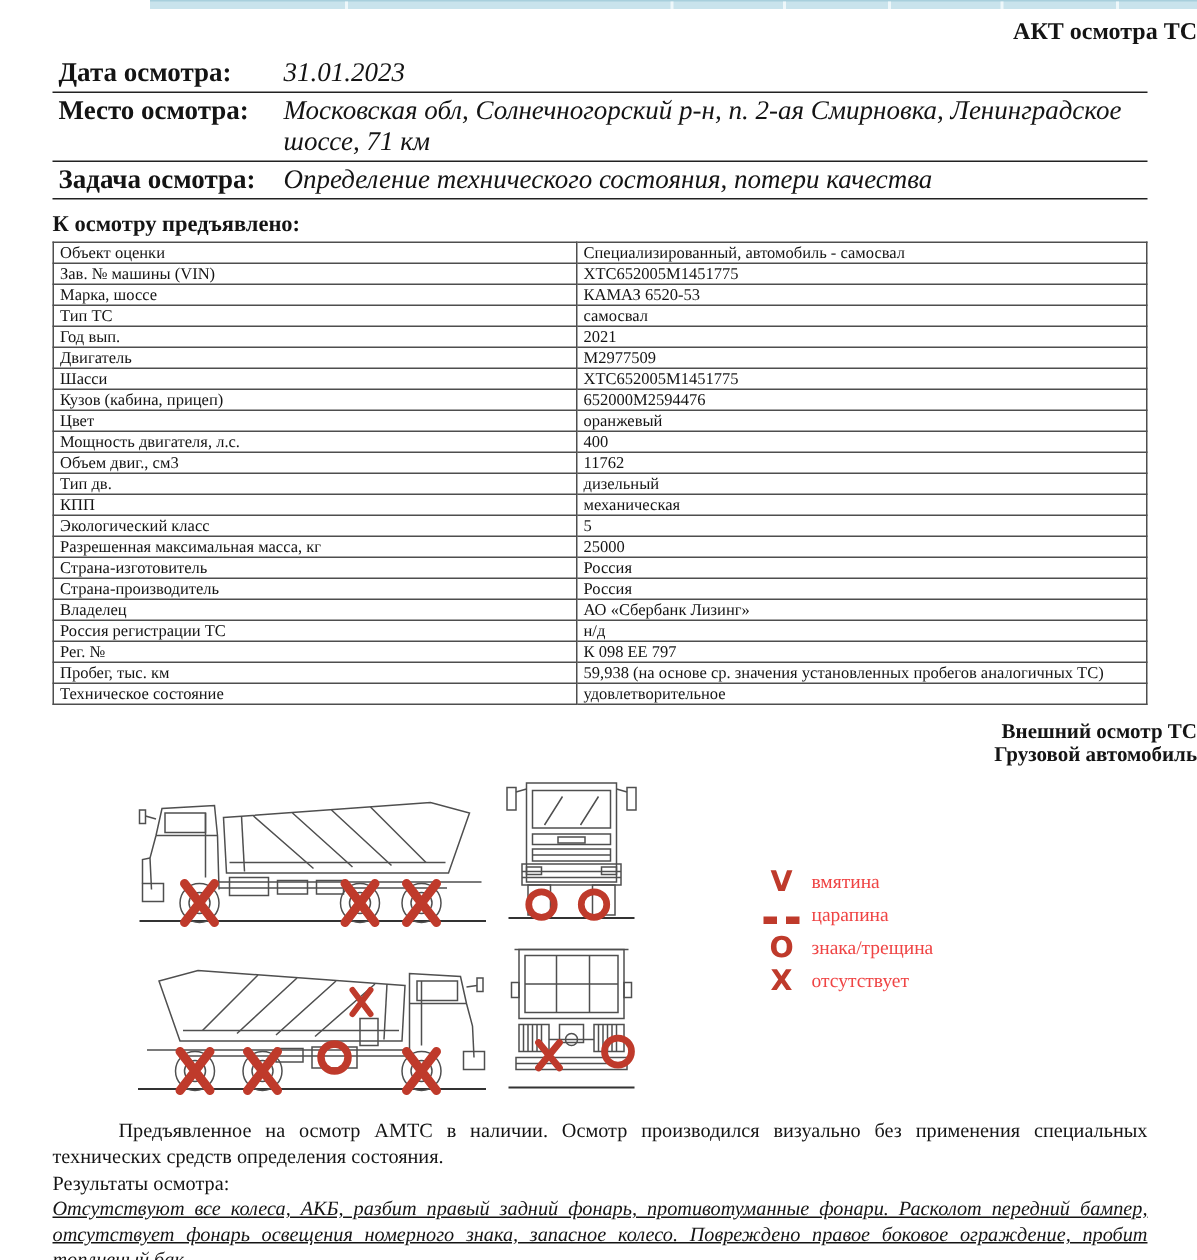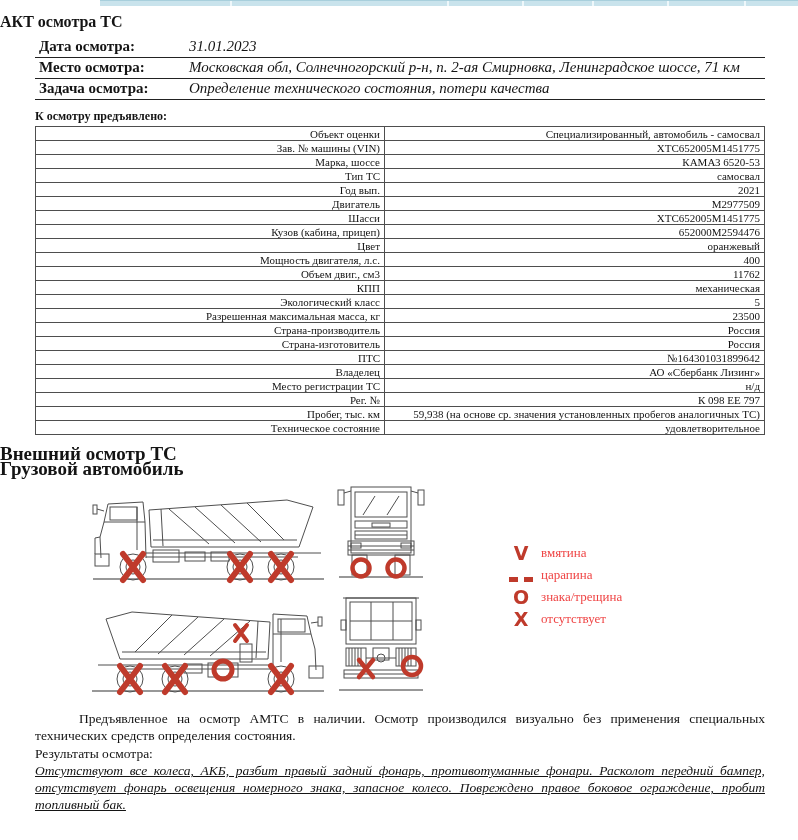--- a/index.html
+++ b/index.html
@@ -5,35 +5,35 @@
   html,body{margin:0;padding:0;}
   body{
     width:798px;height:840px;background:#ffffff;color:#141414;
     font-family:"Liberation Serif",serif;position:relative;overflow:hidden;
   }
   
   .topstrip{position:absolute;top:0;left:100px;right:0;height:5px;
     background:#c9e3ec;border-top:1px solid #a8cfdc;}
   .topstrip .seg-div{position:absolute;top:0;bottom:0;width:2px;background:#eef7fa;}
 
-  .doc-title{text-align:left;font-weight:bold;font-size:16px;margin:13px 0 6px;}
+  .doc-title{text-align:right;font-weight:bold;font-size:16px;margin:13px 0 6px;}
 
   .info-block{margin:4px 33px 0 35px;}
-  .info-row{display:flex;border-bottom:1.5px solid #222;padding:1px 0 2px;font-size:15px;}
+  .info-row{display:flex;border-bottom:1.5px solid #222;padding:1px 0 2px;font-size:18px;}
   .info-label{font-weight:bold;width:150px;padding-left:4px;flex:none;}
   .info-value{font-style:italic;flex:1;}
 
-  .section-heading{margin:9px 35px 2px;font-weight:bold;font-size:12px;}
-
-  table.vt{border-collapse:collapse;margin:0 33px 0 35px;width:730px;table-layout:fixed;text-align:right;}
+  .section-heading{margin:9px 35px 2px;font-weight:bold;font-size:15px;}
+
+  table.vt{border-collapse:collapse;margin:0 33px 0 35px;width:730px;table-layout:fixed;}
   table.vt td{border:1px solid #4e4e4e;font-size:11px;line-height:12px;
     padding:0.5px 4px;white-space:nowrap;overflow:hidden;}
   table.vt td.c1{width:340px;}
 
-  .ext-headings{text-align:left;font-weight:bold;font-size:19px;line-height:15px;margin-top:11px;}
+  .ext-headings{text-align:right;font-weight:bold;font-size:14px;line-height:15px;margin-top:11px;}
 
   .trucks{position:relative;height:226px;margin:2px 35px 0;}
   .trucks svg{position:absolute;}
   .svg-side-left{left:56px;top:2px;}
   .svg-front{left:300px;top:2px;}
   .svg-side-right{left:53px;top:114px;}
   .svg-rear{left:300px;top:114px;}
 
   .legend{position:absolute;left:466px;top:64px;}
   .legend-row{display:flex;align-items:center;height:22px;}
@@ -123,49 +123,49 @@
       </tr>
       <tr>
         <td class="c1">Мощность двигателя, л.с.</td>
         <td>400</td>
       </tr>
       <tr>
         <td class="c1">Объем двиг., см3</td>
         <td>11762</td>
       </tr>
       <tr>
+        <td class="c1">Тип дв.</td>
+        <td>дизельный</td>
+      </tr>
+      <tr>
         <td class="c1">КПП</td>
         <td>механическая</td>
       </tr>
       <tr>
         <td class="c1">Экологический класс</td>
         <td>5</td>
       </tr>
       <tr>
         <td class="c1">Разрешенная максимальная масса, кг</td>
-        <td>23500</td>
+        <td>25000</td>
+      </tr>
+      <tr>
+        <td class="c1">Страна-изготовитель</td>
+        <td>Россия</td>
       </tr>
       <tr>
         <td class="c1">Страна-производитель</td>
         <td>Россия</td>
       </tr>
       <tr>
-        <td class="c1">Страна-изготовитель</td>
-        <td>Россия</td>
-      </tr>
-      <tr>
-        <td class="c1">ПТС</td>
-        <td>№164301031899642</td>
-      </tr>
-      <tr>
         <td class="c1">Владелец</td>
         <td>АО «Сбербанк Лизинг»</td>
       </tr>
       <tr>
-        <td class="c1">Место регистрации ТС</td>
+        <td class="c1">Россия регистрации ТС</td>
         <td>н/д</td>
       </tr>
       <tr>
         <td class="c1">Рег. №</td>
         <td>К 098 ЕЕ 797</td>
       </tr>
       <tr>
         <td class="c1">Пробег, тыс. км</td>
         <td>59,938 (на основе ср. значения установленных пробегов аналогичных ТС)</td>
       </tr>

